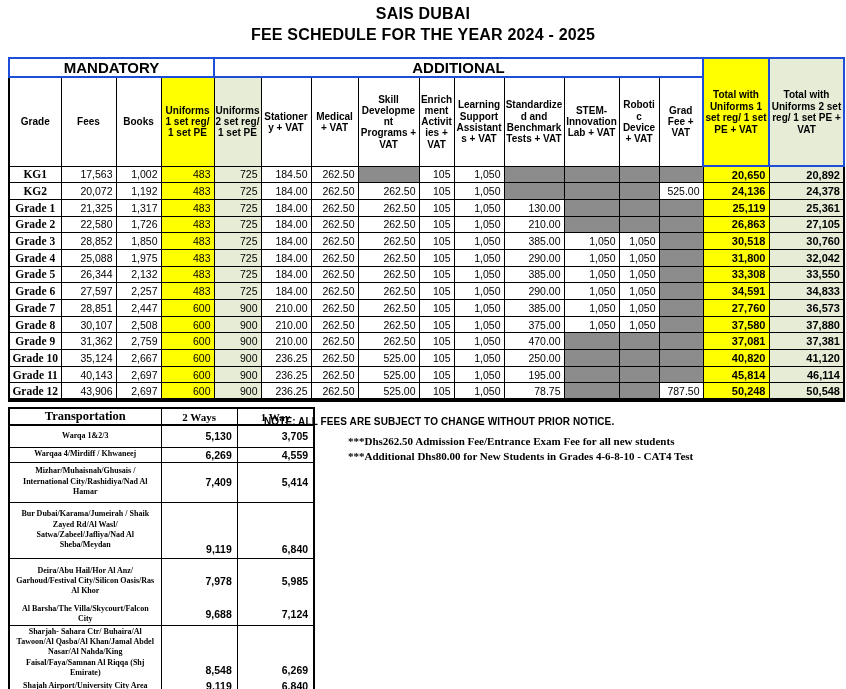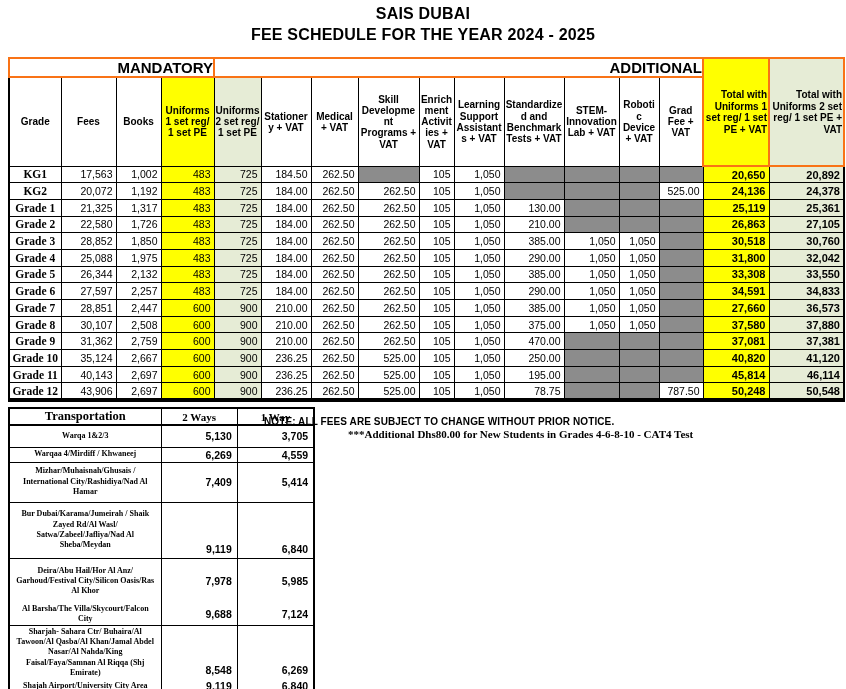--- a/index.html
+++ b/index.html
@@ -15,21 +15,21 @@
   .title-block{position:absolute;top:3px;left:0;width:846px;text-align:center;}
   .title-line{font-size:16px;font-weight:bold;line-height:21px;letter-spacing:.2px;}
 
   
   #fee-table{
     position:absolute;left:8px;top:57px;border-collapse:collapse;table-layout:fixed;
     border:2px solid #000;border-bottom:4px solid #000;
   }
   #fee-table th,#fee-table td{border:1px solid #000;padding:0;overflow:hidden;}
   #fee-table tr.banner-row th{
-    font-size:15px;font-weight:bold;border:2px solid #f97316;text-align:right;vertical-align:middle;
+    font-size:15px;font-weight:bold;border:2px solid #1d4ed8;text-align:center;vertical-align:middle;
   }
   #fee-table tr.colhead-row th{
     font-size:10px;font-weight:bold;line-height:1.12;text-align:center;vertical-align:middle;
     overflow-wrap:anywhere;padding:1px 1px;
   }
   #fee-table th.bottom-align{vertical-align:bottom;padding-bottom:2px;}
   #fee-table td.num{
     font-size:10.5px;text-align:right;padding-right:3px;white-space:nowrap;vertical-align:middle;
   }
   #fee-table td.grade-cell{
@@ -277,21 +277,21 @@
         <td class="num bg-green">900</td>
         <td class="num">210.00</td>
         <td class="num">262.50</td>
         <td class="num">262.50</td>
         <td class="num">105</td>
         <td class="num">1,050</td>
         <td class="num">385.00</td>
         <td class="num">1,050</td>
         <td class="num">1,050</td>
         <td class="num gray-cell"></td>
-        <td class="num bg-yellow total">27,660</td>
+        <td class="num bg-yellow total">27,760</td>
         <td class="num bg-green total">36,573</td>
       </tr>
       <tr style="height:16.7px">
         <td class="grade-cell">Grade 8</td>
         <td class="num">30,107</td>
         <td class="num">2,508</td>
         <td class="num bg-yellow">600</td>
         <td class="num bg-green">900</td>
         <td class="num">210.00</td>
         <td class="num">262.50</td>
@@ -432,14 +432,15 @@
       <tr style="height:14px">
         <td class="t-label">Shajah Airport/University City Area</td>
         <td class="t-num">9,119</td>
         <td class="t-num">6,840</td>
       </tr>
     </tbody>
   </table>
 
 <div class="notes">
   <div class="note-main">NOTE: ALL FEES ARE SUBJECT TO CHANGE WITHOUT PRIOR NOTICE.</div>
+  <div class="note-sub first">***Dhs262.50 Admission Fee/Entrance Exam Fee for all new students</div>
   <div class="note-sub">***Additional Dhs80.00 for New Students in Grades 4-6-8-10 - CAT4 Test</div>
 </div>
 
 </body></html>

